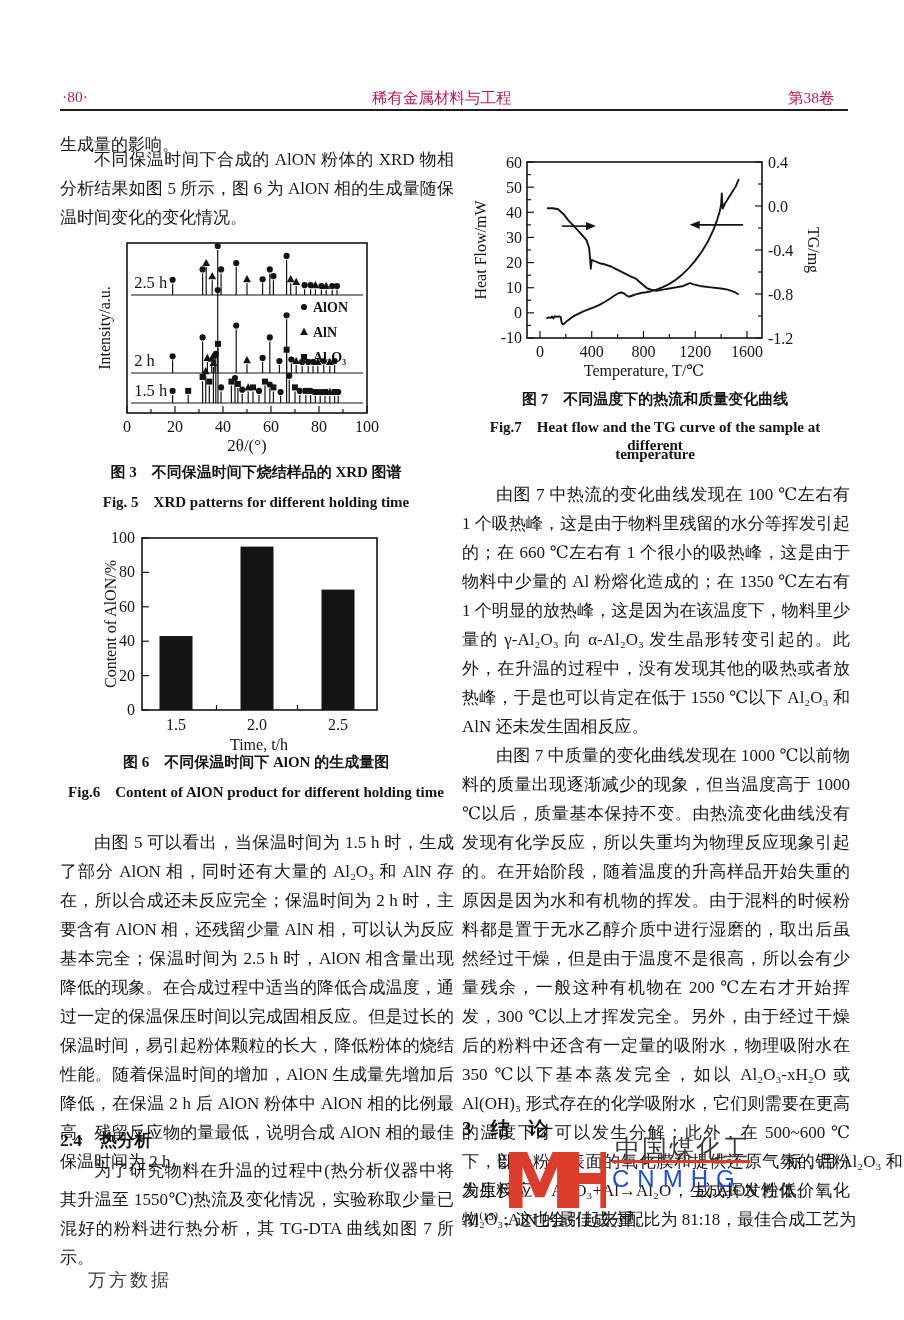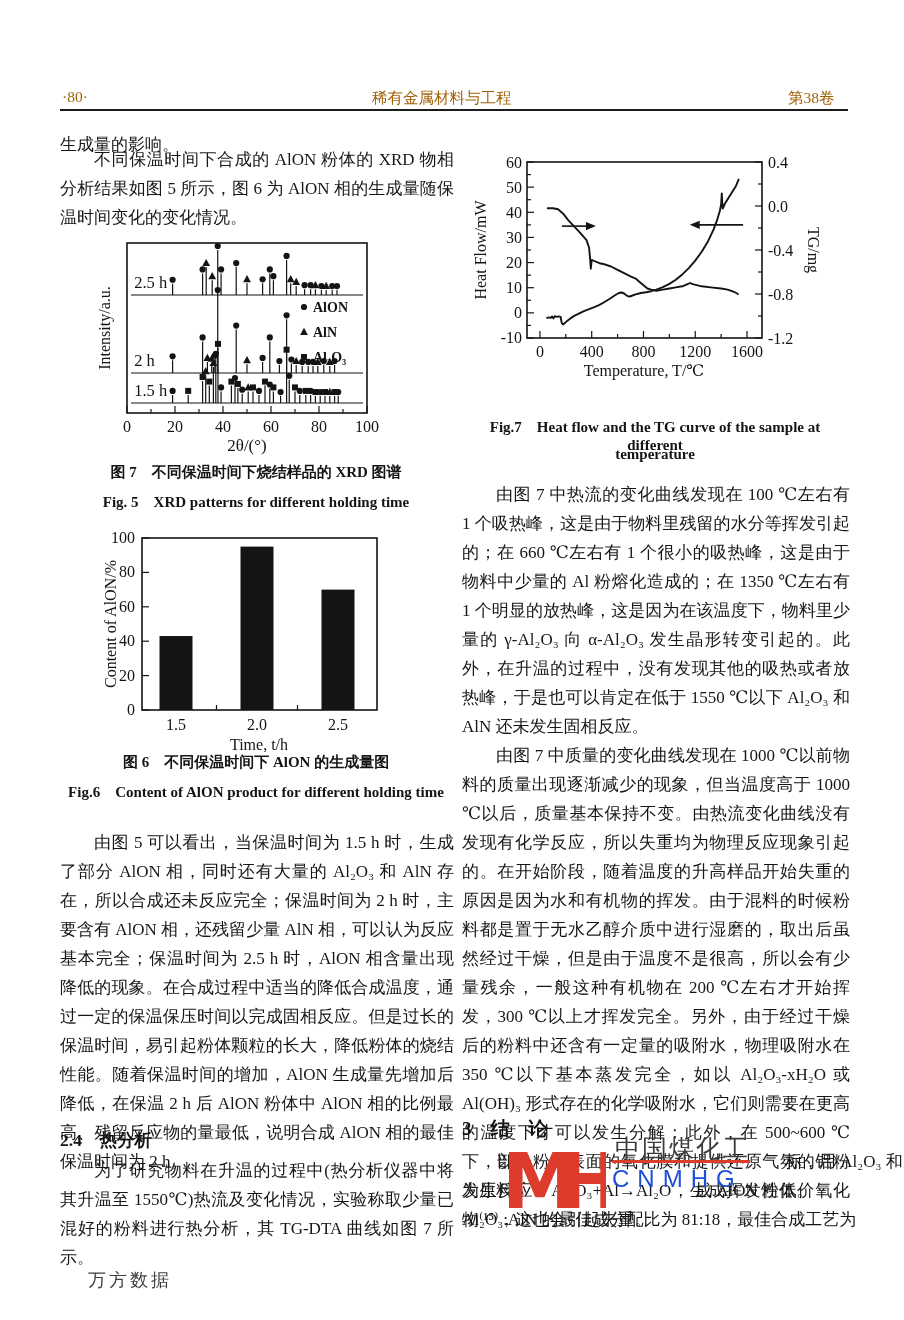--- a/index.html
+++ b/index.html
@@ -1,19 +1,19 @@
 <!DOCTYPE html>
 <html><head>
 <meta charset="utf-8">
 <style>
   html,body{margin:0;padding:0;background:#ffffff;}
   .page{position:relative;width:904px;height:1320px;background:#fff;overflow:hidden;
         font-family:"Liberation Serif","DejaVu Serif",serif;color:#161616;}
   .abs{position:absolute;}
-  .hdr{font-size:15.5px;color:#a16207;}
+  .hdr{font-size:15.5px;color:#be185d;}
   .rule{background:#1c1c1c;height:2px;}
   .para{font-size:17px;line-height:29px;text-align:justify;color:#161616;}
   .ind{text-indent:2em;}
   .cap{font-size:15px;font-weight:700;text-align:center;color:#141414;}
   .h2{font-size:17.5px;font-weight:700;color:#141414;}
   .h1{font-size:19px;font-weight:700;color:#141414;}
   .figwrap svg{display:block;}
   .concl-line{position:relative;height:29px;font-size:17px;line-height:29px;}
   .concl-line span{position:absolute;top:0;white-space:nowrap;}
   .wm-title{font-family:"Liberation Sans","DejaVu Sans",sans-serif;font-size:25px;color:#3c3c3c;letter-spacing:2px;white-space:nowrap;}
@@ -210,21 +210,21 @@
         <circle cx="244" cy="74" r="3.1" fill="#141414"></circle>
         <text x="253" y="79" text-anchor="start" font-size="14" fill="#141414" font-family="&quot;Liberation Serif&quot;,&quot;DejaVu Serif&quot;,serif" font-weight="600">AlON</text>
         <polygon points="244,94.8 240.1,102 247.9,102" fill="#141414"></polygon>
         <text x="253" y="104" text-anchor="start" font-size="14" fill="#141414" font-family="&quot;Liberation Serif&quot;,&quot;DejaVu Serif&quot;,serif" font-weight="600">AlN</text>
         <rect x="241" y="121" width="6" height="6" fill="#141414"></rect>
         <text x="253" y="129" text-anchor="start" font-size="14" fill="#141414" font-family="&quot;Liberation Serif&quot;,&quot;DejaVu Serif&quot;,serif" font-weight="600">Al₂O₃</text>
         <text x="187" y="218" text-anchor="middle" font-size="17" fill="#141414" font-family="&quot;Liberation Serif&quot;,&quot;DejaVu Serif&quot;,serif" font-weight="400">2θ/(°)</text>
         <text x="50" y="95" text-anchor="middle" font-size="16" fill="#141414" font-family="&quot;Liberation Serif&quot;,&quot;DejaVu Serif&quot;,serif" font-weight="400" transform="rotate(-90 50 95)">Intensity/a.u.</text>
       </svg>
   </div>
-  <div class="abs cap" style="left:60px;top:463px;width:392px;">图 7　不同保温时间下烧结样品的 XRD 图谱</div>
+  <div class="abs cap" style="left:60px;top:463px;width:392px;">图 3　不同保温时间下烧结样品的 XRD 图谱</div>
   <div class="abs cap" style="left:60px;top:493px;width:392px;">Fig. 5　XRD patterns for different holding time</div>
 
   <div class="abs figwrap" style="left:60px;top:526px;">
     <svg id="svg-fig6" width="392" height="226" viewBox="0 0 392 226">
         <rect x="82" y="12" width="235" height="172" fill="none" stroke="#141414" stroke-width="1.6"></rect>
         <line x1="82" y1="184" x2="89" y2="184" stroke="#141414" stroke-width="1.2"></line>
         <text x="75" y="189" text-anchor="end" font-size="16" fill="#141414" font-family="&quot;Liberation Serif&quot;,&quot;DejaVu Serif&quot;,serif" font-weight="400">0</text>
         <line x1="82" y1="149.6" x2="89" y2="149.6" stroke="#141414" stroke-width="1.2"></line>
         <text x="75" y="154.6" text-anchor="end" font-size="16" fill="#141414" font-family="&quot;Liberation Serif&quot;,&quot;DejaVu Serif&quot;,serif" font-weight="400">20</text>
         <line x1="82" y1="115.2" x2="89" y2="115.2" stroke="#141414" stroke-width="1.2"></line>
@@ -315,20 +315,21 @@
         <polyline points="85.1,169.9 87.0,169.4 88.9,169.9 90.2,168.4 91.5,170.4 92.8,168.1 94.8,168.9 96.7,168.4 98.6,168.9 99.7,174.9 101.0,176.4 102.5,175.4 105.1,172.9 108.4,170.4 112.2,167.9 116.8,165.6 121.9,163.1 127.1,161.1 132.3,159.1 137.5,156.8 142.6,154.0 147.8,150.8 153.0,147.3 156.9,145.0 159.5,144.5 162.1,145.5 164.0,147.0 165.9,148.3 167.9,148.5 170.5,147.5 173.7,146.3 178.9,145.0 184.1,144.2 189.2,143.2 194.4,141.7 200.9,139.2 207.4,135.9 213.8,131.7 220.3,126.4 226.8,120.1 233.2,112.6 239.7,103.8 246.2,92.9 251.4,81.9 255.2,71.8 257.8,63.0 259.1,56.7 259.8,45.4 260.2,54.2 260.7,60.5 263.0,55.5 266.9,49.2 270.8,42.9 274.0,37.9 276.6,31.6" fill="none" stroke="#141414" stroke-width="1.9" stroke-linejoin="round" stroke-linecap="round"></polyline>
         <line x1="99.94069999999999" y1="78.11413999999999" x2="126.94024999999999" y2="78.11413999999999" stroke="#141414" stroke-width="1.6"></line>
         <polygon points="133.94025,78.11413999999999 123.94024999999999,73.91413999999999 123.94024999999999,82.31414" fill="#141414"></polygon>
         <line x1="281.11469999999997" y1="76.857" x2="234.70365" y2="76.857" stroke="#141414" stroke-width="1.6"></line>
         <polygon points="227.70365,76.857 237.70365,72.657 237.70365,81.057" fill="#141414"></polygon>
         <text x="24" y="102" text-anchor="middle" font-size="16" fill="#141414" font-family="&quot;Liberation Serif&quot;,&quot;DejaVu Serif&quot;,serif" font-weight="400" transform="rotate(-90 24 102)">Heat Flow/mW</text>
         <text x="346" y="102" text-anchor="middle" font-size="16" fill="#141414" font-family="&quot;Liberation Serif&quot;,&quot;DejaVu Serif&quot;,serif" font-weight="400" transform="rotate(90 346 102)">TG/mg</text>
         <text x="182" y="228" text-anchor="middle" font-size="16" fill="#141414" font-family="&quot;Liberation Serif&quot;,&quot;DejaVu Serif&quot;,serif" font-weight="400">Temperature, T/℃</text>
       </svg>
   </div>
+  <div class="abs cap" style="left:462px;top:390px;width:386px;">图 7　不同温度下的热流和质量变化曲线</div>
   <div class="abs cap" style="left:462px;top:418px;width:386px;">Fig.7　Heat flow and the TG curve of the sample at different</div>
   <div class="abs cap" style="left:462px;top:446px;width:386px;">temperature</div>
 
   <div class="abs para ind" style="left:462px;top:480px;width:388px;">由图 7 中热流的变化曲线发现在 100 ℃左右有 1 个吸热峰，这是由于物料里残留的水分等挥发引起的；在 660 ℃左右有 1 个很小的吸热峰，这是由于物料中少量的 Al 粉熔化造成的；在 1350 ℃左右有 1 个明显的放热峰，这是因为在该温度下，物料里少量的 γ-Al₂O₃ 向 α-Al₂O₃ 发生晶形转变引起的。此外，在升温的过程中，没有发现其他的吸热或者放热峰，于是也可以肯定在低于 1550 ℃以下 Al₂O₃ 和 AlN 还未发生固相反应。</div>
   <div class="abs para ind" style="left:462px;top:741px;width:388px;">由图 7 中质量的变化曲线发现在 1000 ℃以前物料的质量出现逐渐减少的现象，但当温度高于 1000 ℃以后，质量基本保持不变。由热流变化曲线没有发现有化学反应，所以失重均为物理反应现象引起的。在开始阶段，随着温度的升高样品开始失重的原因是因为水和有机物的挥发。由于混料的时候粉料都是置于无水乙醇介质中进行湿磨的，取出后虽然经过干燥，但是由于温度不是很高，所以会有少量残余，一般这种有机物在 200 ℃左右才开始挥发，300 ℃以上才挥发完全。另外，由于经过干燥后的粉料中还含有一定量的吸附水，物理吸附水在 350 ℃以下基本蒸发完全，如以 Al₂O₃-xH₂O 或 Al(OH)₃ 形式存在的化学吸附水，它们则需要在更高的温度下才可以发生分解；此外，在 500~600 ℃下，部分粉末表面的氧化膜和提供还原气氛的铝粉发生反应：Al₂O₃+Al→Al₂O，生成挥发性低价氧化物⁽¹⁵⁾，这也会引起失重。</div>
   <div class="abs h1" style="left:462px;top:1116px;">3　结　论</div>
 
   <div class="abs" style="left:462px;top:1147px;width:388px;">
     <div class="concl-line">
       <span style="left:35px;">以</span>

